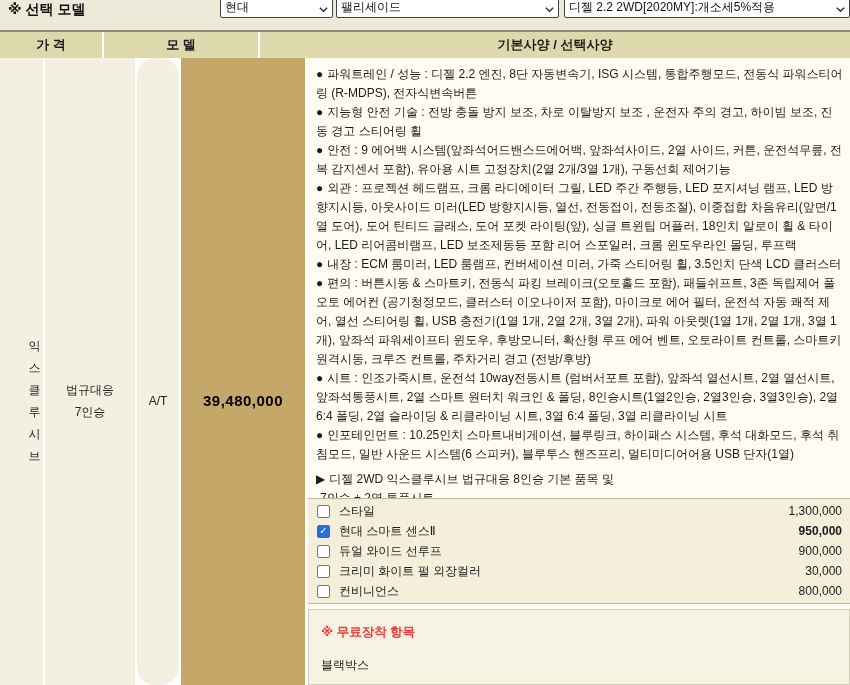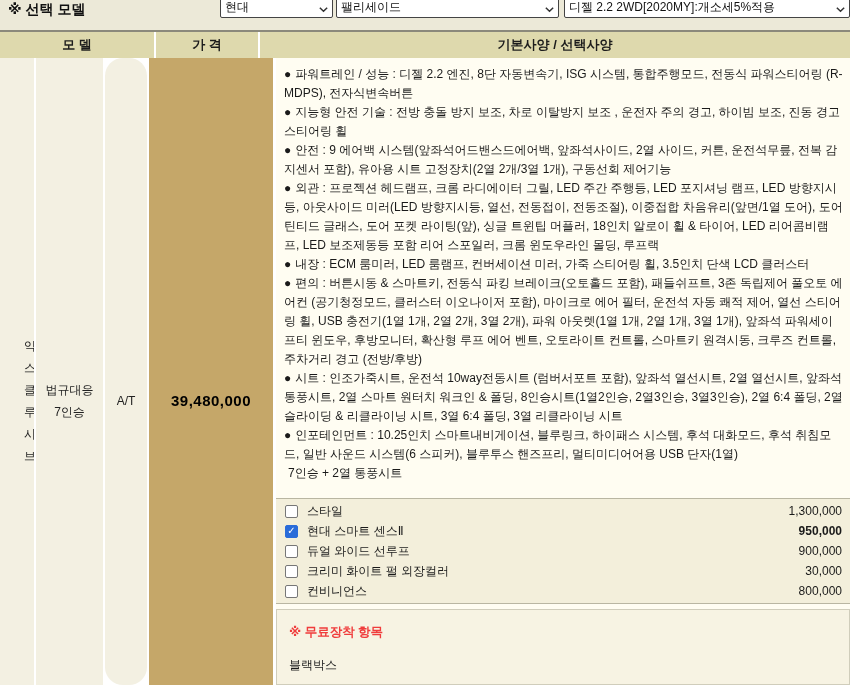--- a/index.html
+++ b/index.html
@@ -60,22 +60,22 @@
     border-right:2px solid #fff;
   }
   .th-model{width:156px;}
   .th-price{width:104px;}
   .th-specs{flex:1;border-right:none !important;}
 
   
   .tbody{display:flex;height:627px;background:#fff;}
   .col{display:flex;flex-direction:column;align-items:center;justify-content:center;}
   .col-sep{width:2px;background:#fff;}
-  .col-trim{width:34px;background:var(--col-cream);padding-left:26px;}
-  .col-variant{width:67px;background:var(--col-cream);}
+  .col-trim{width:43px;background:var(--col-cream);padding-left:26px;}
+  .col-variant{width:90px;background:var(--col-cream);}
   .col-at{width:42px;background:var(--col-cream);border-radius:18px;}
   .col-price{width:124px;background:var(--price-tan);}
   .col-trim,.col-variant,.col-at,.col-price{padding-bottom:0;}
   .col .center-block{margin-top:58px;text-align:center;}
   .col-trim .center-block{font-size:12px;line-height:22px;color:#222;}
   .col-variant .center-block{font-size:12px;line-height:22px;color:#222;}
   .col-at .center-block{font-size:12px;color:#222;}
   .col-price .center-block{font-size:15px;font-weight:bold;color:#000;letter-spacing:0.5px;}
   .col-gap{width:3px;background:#fff;}
 
@@ -155,22 +155,22 @@
       </select>
       <span class="chevron">
         <svg viewBox="0 0 12 12" width="11" height="11">
             <polyline points="2,4 6,8 10,4" fill="none" stroke="#333" stroke-width="1.6"></polyline>
           </svg>
       </span>
     </div>
   </div>
 
   <div class="thead">
+    <div class="th th-price">가 격</div>
     <div class="th th-model">모 델</div>
-    <div class="th th-price">가 격</div>
     <div class="th th-specs">기본사양 / 선택사양</div>
   </div>
 
   <div class="tbody">
 
     <div class="col col-trim">
       <div class="center-block" id="trim-lines">
           <div>익스</div>
           <div>클루</div>
           <div>시브</div>
@@ -208,20 +208,21 @@
   <div class="spec-line"><span class="bullet">●</span><span class="spec-text">외관 : 프로젝션 헤드램프, 크롬 라디에이터 그릴, LED 주간 주행등, LED 포지셔닝 램프, LED 방향지시등, 아웃사이드 미러(LED 방향지시등, 열선, 전동접이, 전동조절), 이중접합 차음유리(앞면/1열 도어), 도어 틴티드 글래스, 도어 포켓 라이팅(앞), 싱글 트윈팁 머플러, 18인치 알로이 휠 &amp; 타이어, LED 리어콤비램프, LED 보조제동등 포함 리어 스포일러, 크롬 윈도우라인 몰딩, 루프랙</span></div>
 
   <div class="spec-line"><span class="bullet">●</span><span class="spec-text">내장 : ECM 룸미러, LED 룸램프, 컨버세이션 미러, 가죽 스티어링 휠, 3.5인치 단색 LCD 클러스터</span></div>
 
   <div class="spec-line"><span class="bullet">●</span><span class="spec-text">편의 : 버튼시동 &amp; 스마트키, 전동식 파킹 브레이크(오토홀드 포함), 패들쉬프트, 3존 독립제어 풀오토 에어컨 (공기청정모드, 클러스터 이오나이저 포함), 마이크로 에어 필터, 운전석 자동 쾌적 제어, 열선 스티어링 휠, USB 충전기(1열 1개, 2열 2개, 3열 2개), 파워 아웃렛(1열 1개, 2열 1개, 3열 1개), 앞좌석 파워세이프티 윈도우, 후방모니터, 확산형 루프 에어 벤트, 오토라이트 컨트롤, 스마트키 원격시동, 크루즈 컨트롤, 주차거리 경고 (전방/후방)</span></div>
 
   <div class="spec-line"><span class="bullet">●</span><span class="spec-text">시트 : 인조가죽시트, 운전석 10way전동시트 (럼버서포트 포함), 앞좌석 열선시트, 2열 열선시트, 앞좌석통풍시트, 2열 스마트 원터치 워크인 &amp; 폴딩, 8인승시트(1열2인승, 2열3인승, 3열3인승), 2열 6:4 폴딩, 2열 슬라이딩 &amp; 리클라이닝 시트, 3열 6:4 폴딩, 3열 리클라이닝 시트</span></div>
 
   <div class="spec-line"><span class="bullet">●</span><span class="spec-text">인포테인먼트 : 10.25인치 스마트내비게이션, 블루링크, 하이패스 시스템, 후석 대화모드, 후석 취침모드, 일반 사운드 시스템(6 스피커), 블루투스 핸즈프리, 멀티미디어어용 USB 단자(1열)</span></div>
 
+  <div class="spec-line gap-before"><span class="bullet">▶</span><span class="spec-text">디젤 2WD 익스클루시브 법규대응 8인승 기본 품목 및</span></div>
 
   <div class="spec-line"><span class="bullet"></span><span class="spec-text">7인승 + 2열 통풍시트</span></div>
 </div>
 
       <div class="options-block" id="options-list">
   <div class="opt-row">
     <span class="cbx"></span>
     <span class="opt-label">스타일</span>
     <span class="opt-price">1,300,000</span>
   </div>

